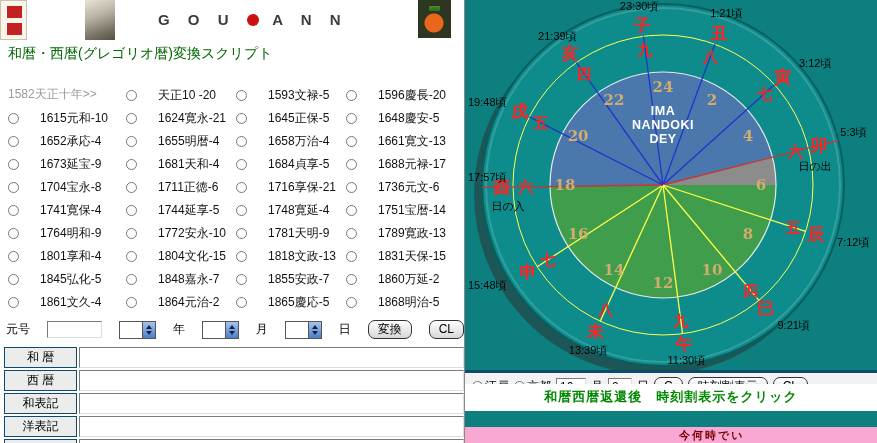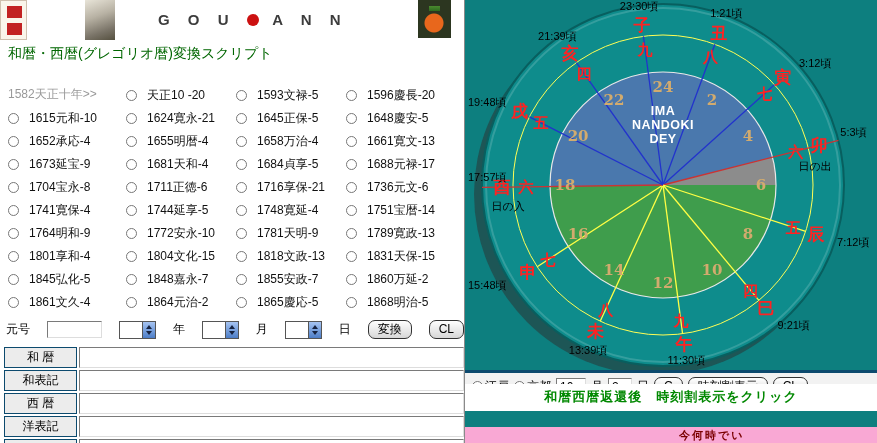--- a/index.html
+++ b/index.html
@@ -19,21 +19,21 @@
     background:linear-gradient(160deg,#e8e4d8 0%,#b8b2a4 40%,#7a7468 75%,#55503f 100%);}
   .himg3{left:418px;width:33px;height:38px;
     background:
       linear-gradient(#4a8a2f,#2f6a1f) 11px 6px/11px 5px no-repeat,
       radial-gradient(circle at 16px 23px,#e8671c 0 9px,rgba(0,0,0,0) 10px),
       #2c3620;}
   .logo{position:absolute;left:158px;top:11px;font-size:15px;font-weight:bold;letter-spacing:7px;color:#3c3c3c;white-space:nowrap;}
   .logo-dot{display:inline-block;width:12px;height:12px;border-radius:50%;background:#cc1111;margin:0 3px 0 0;vertical-align:-1px;}
   .lp-title{color:#006600;font-size:14px;margin:5px 0 12px 8px;}
   .era-grid{display:grid;grid-template-columns:118px 110px 110px 117px;row-gap:6px;margin:24px 0 0 8px;font-size:12px;color:#111;}
-  .era-item{display:flex;align-items:center;gap:10px;white-space:nowrap;overflow:hidden;}
+  .era-item{display:flex;align-items:center;gap:21px;white-space:nowrap;overflow:hidden;}
   .era-note{color:#999;line-height:15px;}
   .rb{display:inline-block;width:11px;height:11px;border-radius:50%;border:1px solid #777;background:#fff;flex:0 0 auto;}
   .rb.checked::after{content:"";display:block;width:5px;height:5px;border-radius:50%;background:#23335e;margin:2px;}
   .form-row{display:flex;align-items:center;gap:17px;margin:9px 0 0 6px;font-size:12px;white-space:nowrap;}
   .ti{border:1px solid;border-color:#7a7a7a #ddd #ddd #7a7a7a;background:#fff;height:17px;font-size:12px;padding:0 3px;font-family:inherit;}
   .ti.era{width:55px;}
   .mac-select{display:inline-flex;width:62px;height:18px;border:1px solid #555;background:#fff;}
   .mac-select .sel-val{flex:1;}
   .mac-select .stepper{width:13px;border-left:1px solid #555;background:linear-gradient(#a6c4f2,#4d7ec8);display:flex;flex-direction:column;align-items:center;justify-content:center;gap:2px;}
   .arr-up{width:0;height:0;border-left:3px solid transparent;border-right:3px solid transparent;border-bottom:4px solid #16223f;}
@@ -264,25 +264,25 @@
     <button class="pbtn">CL</button>
   </div>
 
   <div class="results" id="results">
 
   <div class="res-row">
         <div class="res-label">和 暦</div>
         <input class="res-input" style="">
       </div>
       <div class="res-row">
+        <div class="res-label">西 暦</div>
+        <input class="res-input" style="">
+      </div>
+      <div class="res-row">
         <div class="res-label">和表記</div>
-        <input class="res-input" style="">
-      </div>
-      <div class="res-row">
-        <div class="res-label">西 暦</div>
         <input class="res-input" style="">
       </div>
       <div class="res-row">
         <div class="res-label">洋表記</div>
         <input class="res-input" style="">
       </div>
       <div class="res-row">
         <div class="res-label">メ モ</div>
         <input class="res-input" style="">
       </div>

